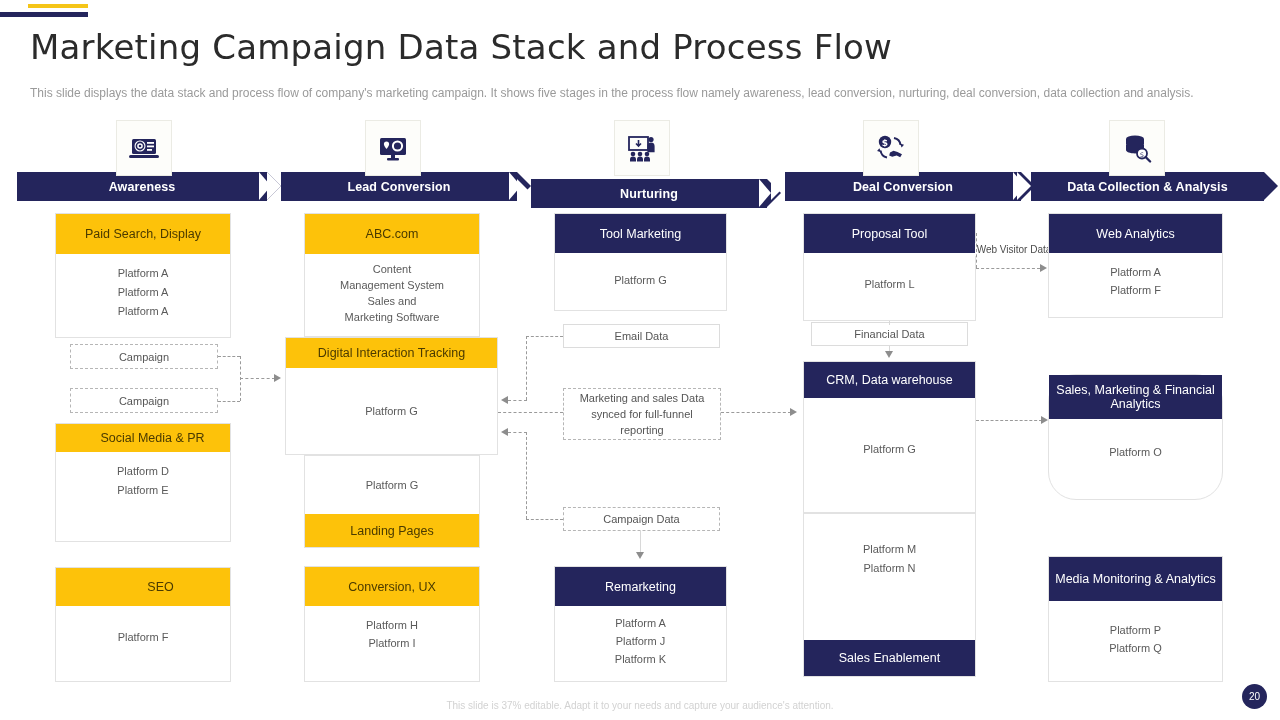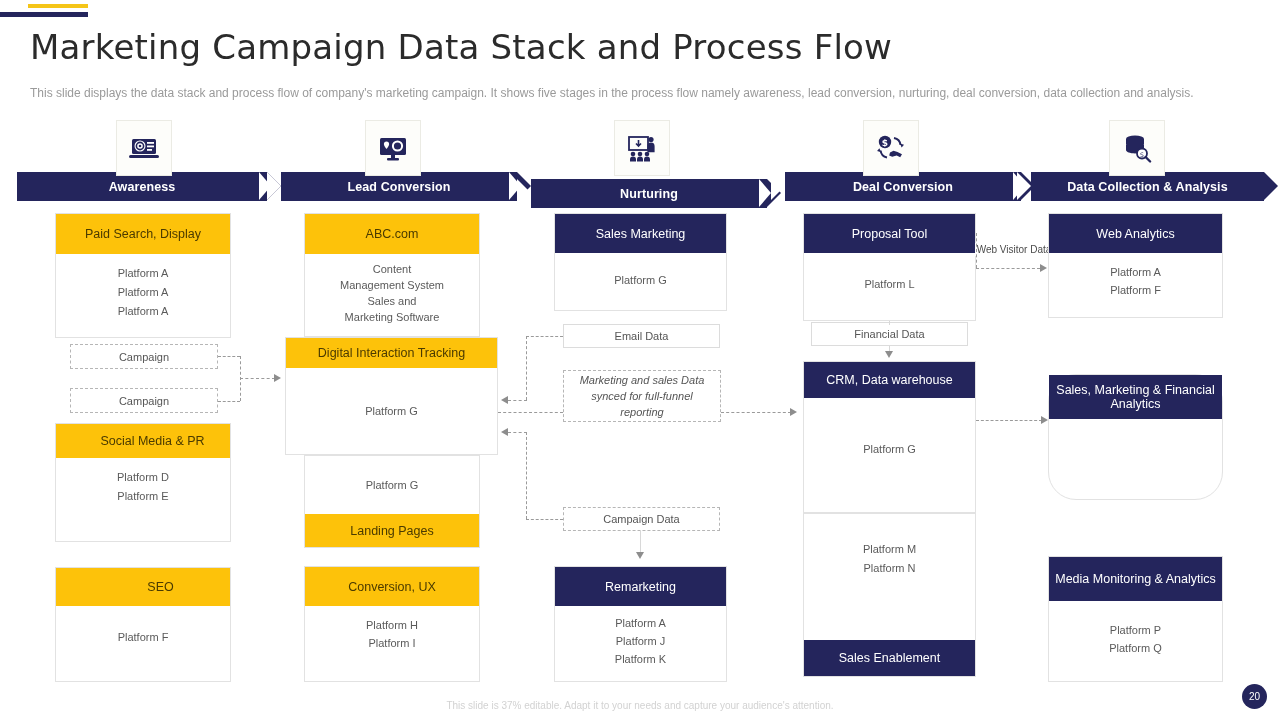--- a/index.html
+++ b/index.html
@@ -221,21 +221,21 @@
   </div>
 
   <div class="chip chip-dashed" style="left:70px; top:344px; width:148px; height:25px;">
     <span>Campaign</span>
   </div>
   <div class="chip chip-dashed" style="left:70px; top:388px; width:148px; height:25px;">
     <span>Campaign</span>
   </div>
 
   <div class="card" style="left:55px; top:423px; width:176px; height:119px;">
-    <div class="card-hd hd-gold" style="height:34px;padding-left:23px;">Social Media &amp; PR</div>
+    <div class="card-hd hd-gold" style="height:28px;padding-left:23px;">Social Media &amp; PR</div>
     <div class="card-bd" style="white-space:pre-line;">Platform D
 Platform E</div>
   </div>
 
   <div class="card" style="left:55px; top:567px; width:176px; height:115px;">
     <div class="card-hd hd-gold" style="height:38px;padding-left:39px;">SEO</div>
     <div class="card-bd" style="white-space:pre-line; padding-top:22px;">Platform F</div>
   </div>
 
   <div class="ln ln-h" style="left:218px; top:356px; width:22px;"></div>
@@ -262,29 +262,29 @@
     <div class="card-hd hd-gold" style="height:33px; position:absolute; left:0; bottom:0;">Landing Pages</div>
   </div>
 
   <div class="card" style="left:304px; top:566px; width:176px; height:116px;">
     <div class="card-hd hd-gold" style="height:39px;">Conversion, UX</div>
     <div class="card-bd" style="white-space:pre-line; padding-top:10px; line-height:18px;">Platform H
 Platform I</div>
   </div>
 
   <div class="card" style="left:554px; top:213px; width:173px; height:98px;">
-    <div class="card-hd hd-navy" style="height:39px;">Sales Marketing</div>
+    <div class="card-hd hd-navy" style="height:39px;">Tool Marketing</div>
     <div class="card-bd" style="padding-top:18px;">Platform G</div>
   </div>
 
   <div class="chip chip-solid" style="left:563px; top:324px; width:157px; height:24px;">
     <span>Email Data</span>
   </div>
 
-  <div class="chip chip-dashed" style="left:563px; top:370px; width:158px; height:52px; line-height:16px;font-style:italic;">
+  <div class="chip chip-dashed" style="left:563px; top:388px; width:158px; height:52px; line-height:16px;">
     <span style="padding:0 6px;">Marketing and sales Data synced for full-funnel reporting</span>
   </div>
 
   <div class="chip chip-dashed" style="left:563px; top:507px; width:157px; height:24px;">
     <span>Campaign Data</span>
   </div>
 
   <div class="card" style="left:554px; top:566px; width:173px; height:116px;">
     <div class="card-hd hd-navy" style="height:39px;">Remarketing</div>
     <div class="card-bd" style="white-space:pre-line; padding-top:8px; line-height:18px;">Platform A
@@ -342,20 +342,21 @@
   <div class="arr arr-r" style="left:1041px; top:416px;"></div>
 
   <div class="card" style="left:1048px; top:213px; width:175px; height:105px;">
     <div class="card-hd hd-navy" style="height:39px;">Web Analytics</div>
     <div class="card-bd" style="white-space:pre-line; padding-top:10px; line-height:18px;">Platform A
 Platform F</div>
   </div>
 
   <div class="card" style="left:1048px; top:374px; width:175px; height:126px;border-radius:28px;">
     <div class="card-hd hd-navy" style="height:44px;">Sales, Marketing &amp; Financial Analytics</div>
+    <div class="card-bd" style="padding-top:24px;">Platform O</div>
   </div>
 
   <div class="card" style="left:1048px; top:556px; width:175px; height:126px;">
     <div class="card-hd hd-navy" style="height:44px;">Media Monitoring &amp; Analytics</div>
     <div class="card-bd" style="white-space:pre-line; padding-top:20px; line-height:18px;">Platform P
 Platform Q</div>
   </div>
 
   <div class="footer-note">This slide is 37% editable. Adapt it to your needs and capture your audience's attention.</div>
   <div class="page-badge">20</div>

